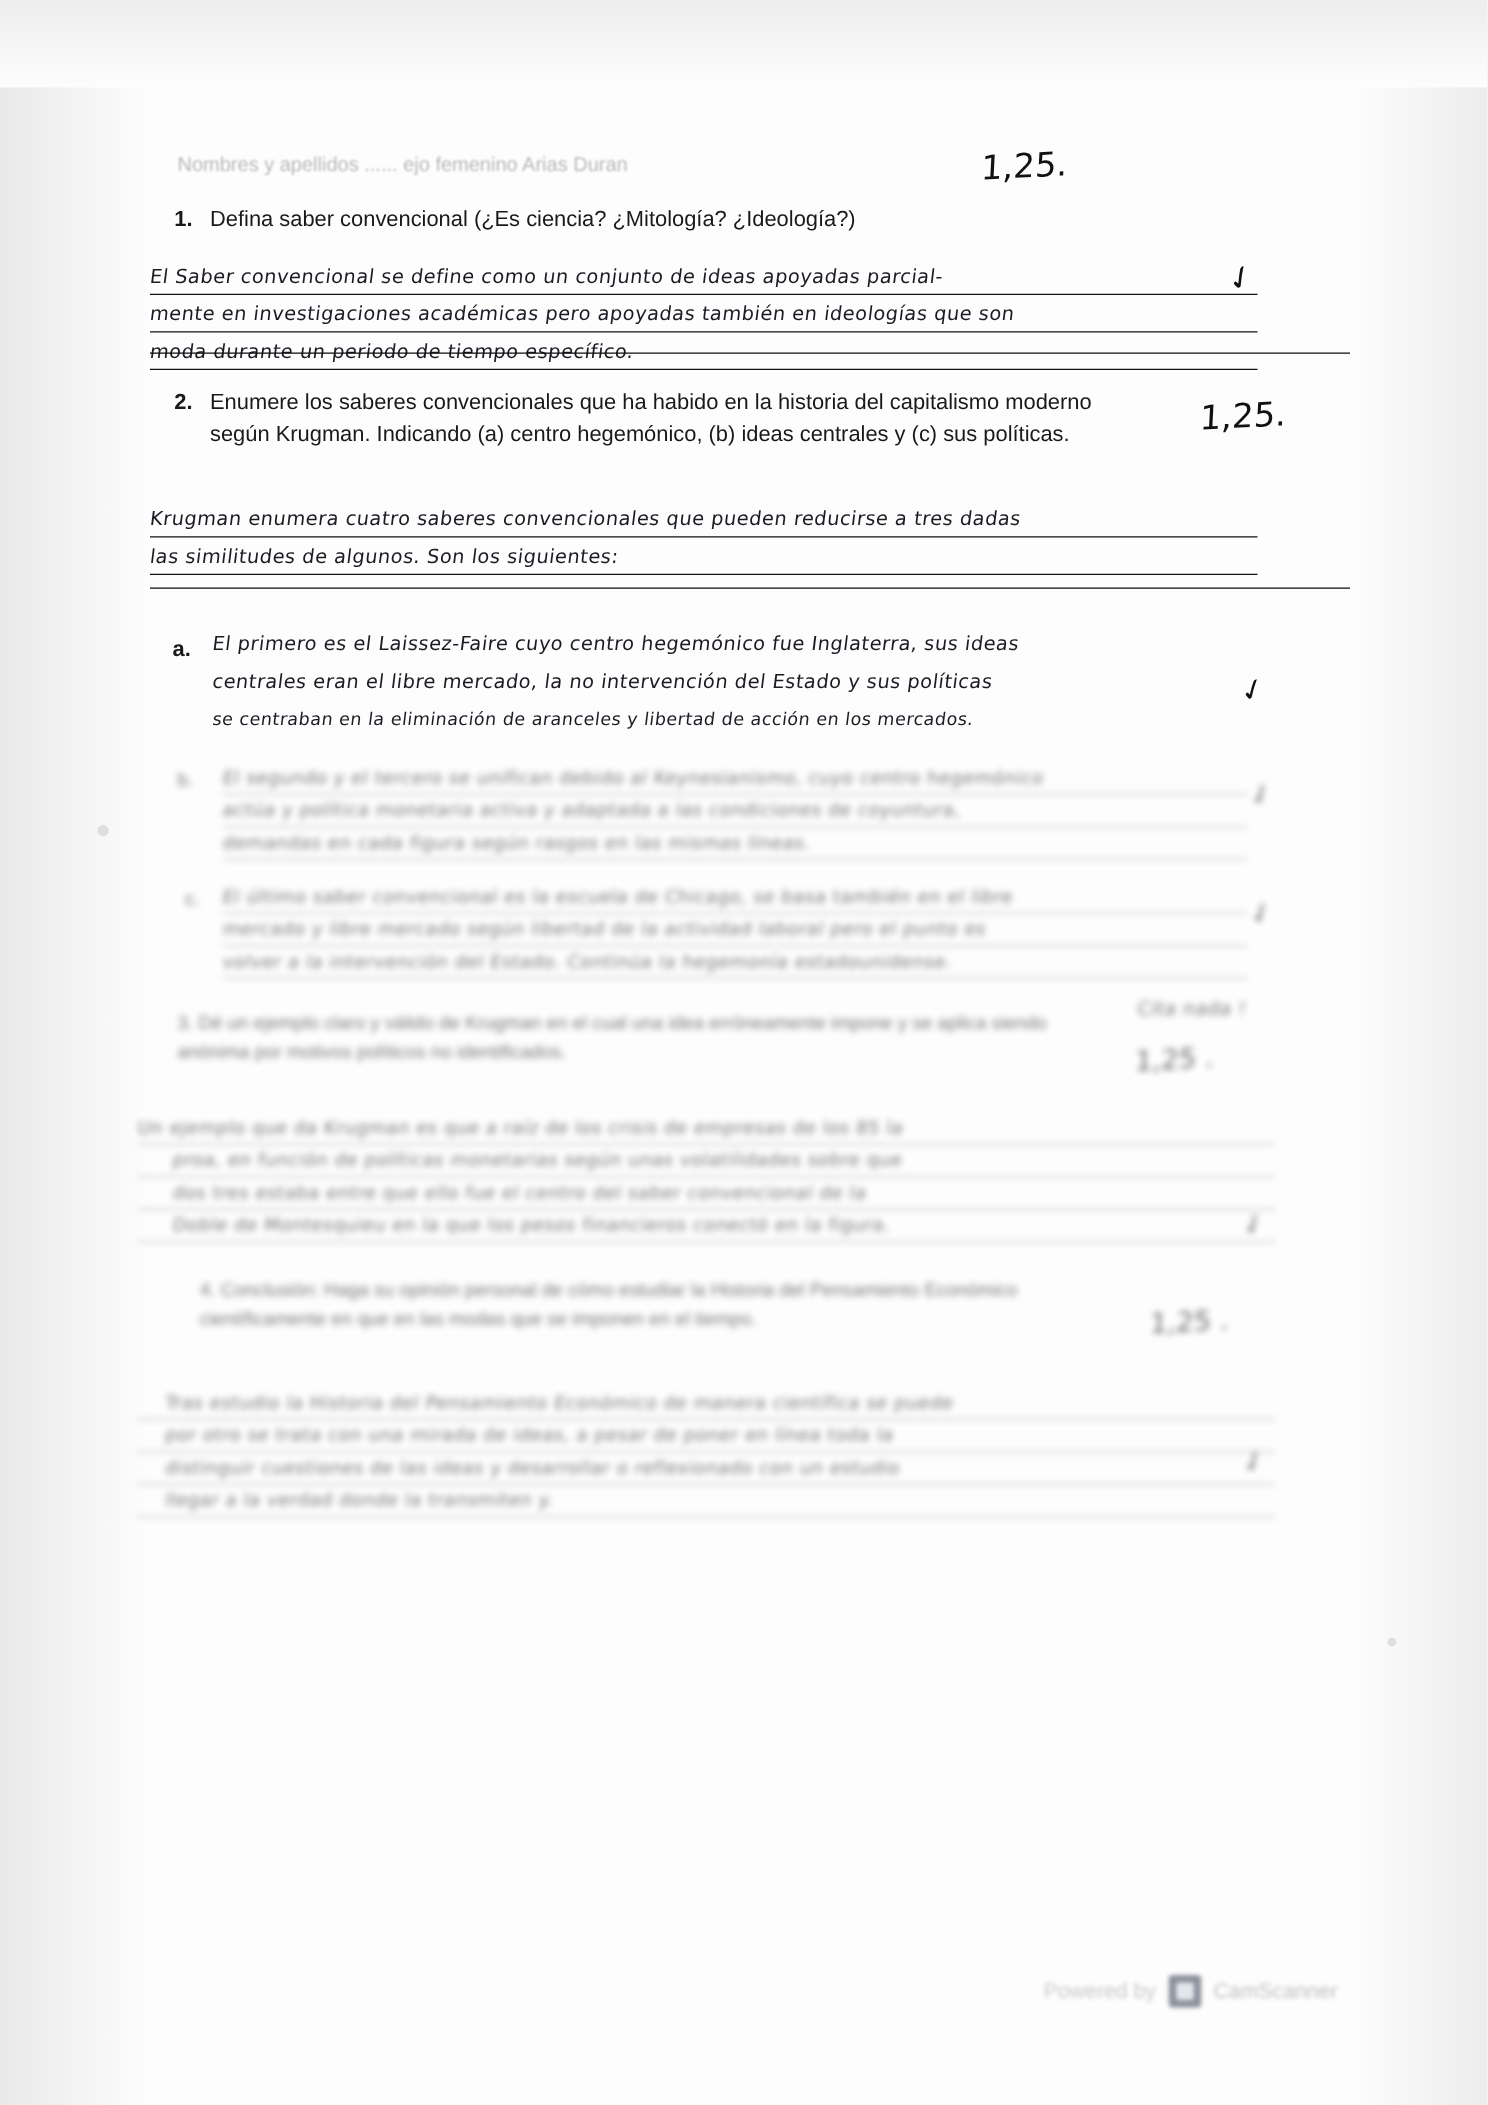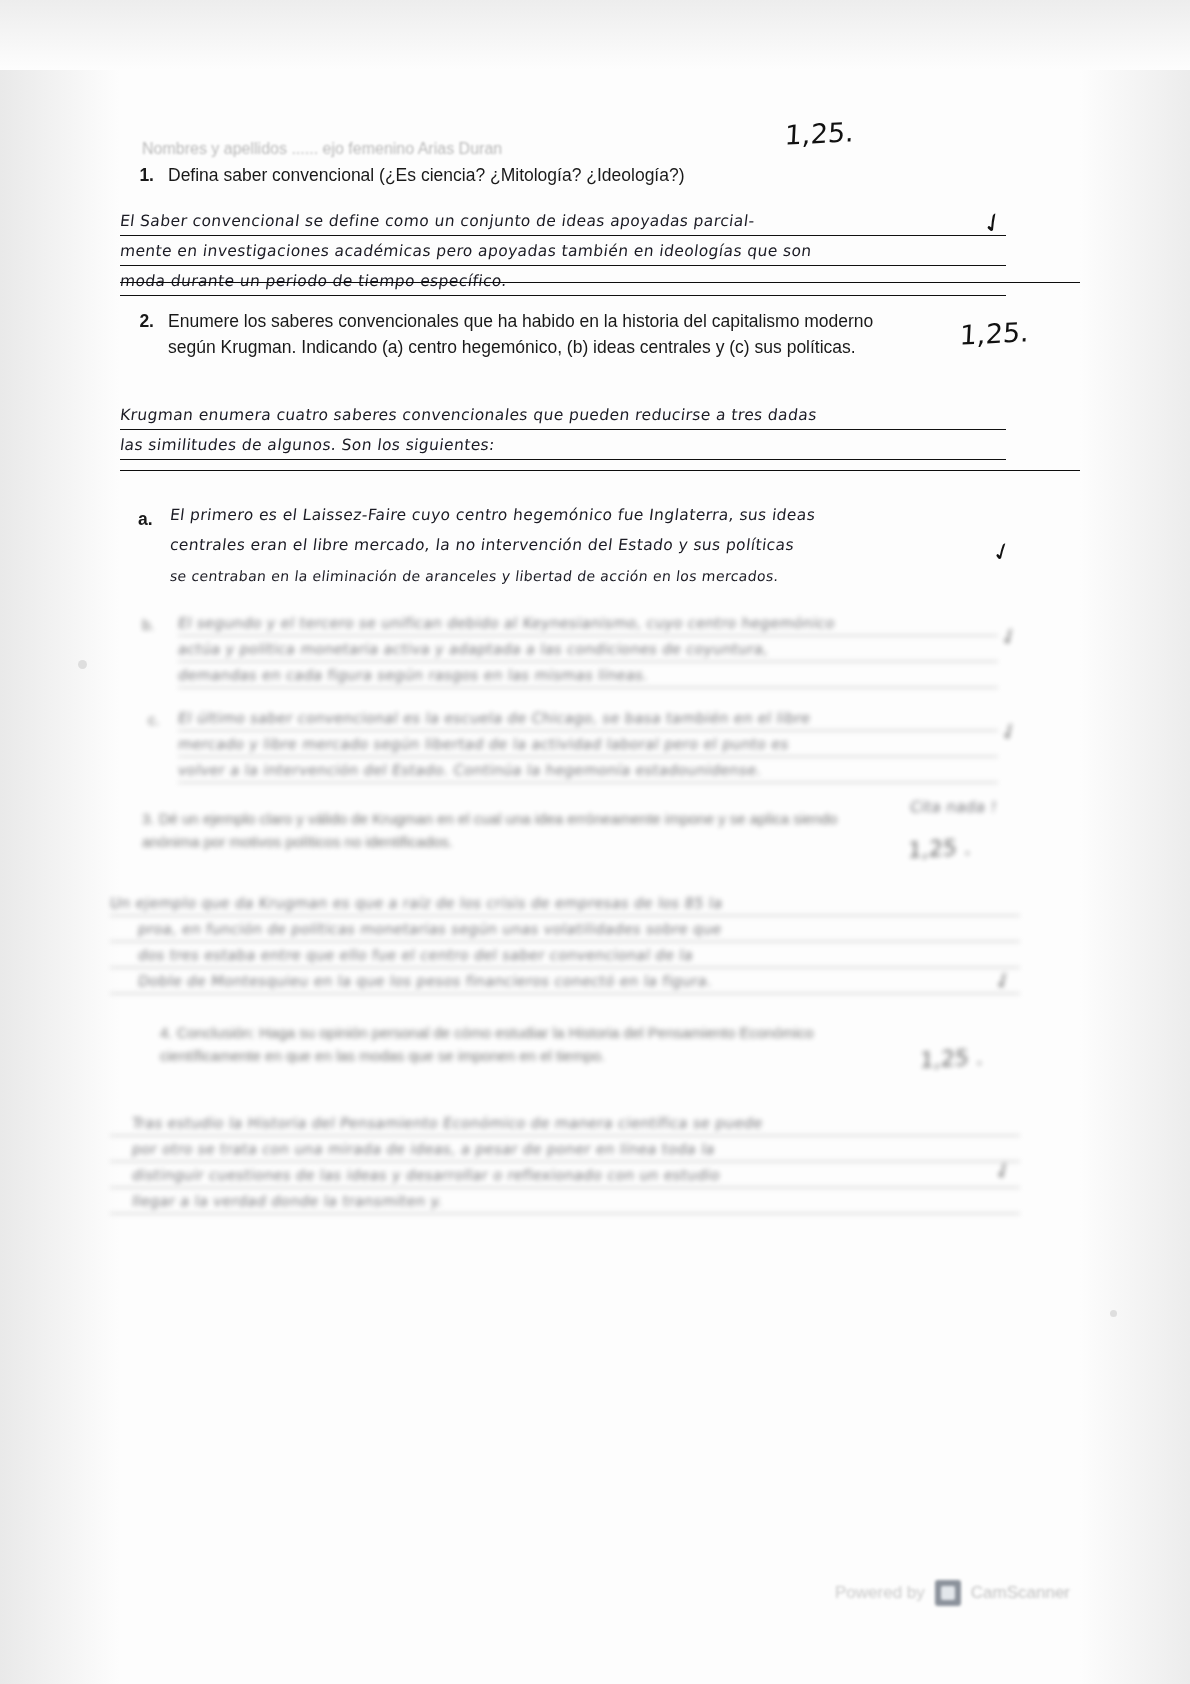--- a/index.html
+++ b/index.html
@@ -106,21 +106,21 @@
   .checkmark {
     position: absolute;
     font-family: "DejaVu Sans", sans-serif;
     color: #111;
     font-weight: 700;
   }
 
   
   .header-strip {
     position: absolute;
-    top: 70px;
+    top: 54px;
     left: 22px;
     width: 560px;
     height: 20px;
     color: #b9b9b9;
     font-size: 16px;
     font-family: "Liberation Sans", sans-serif;
     overflow: hidden;
     filter: blur(0.8px);
   }
 

